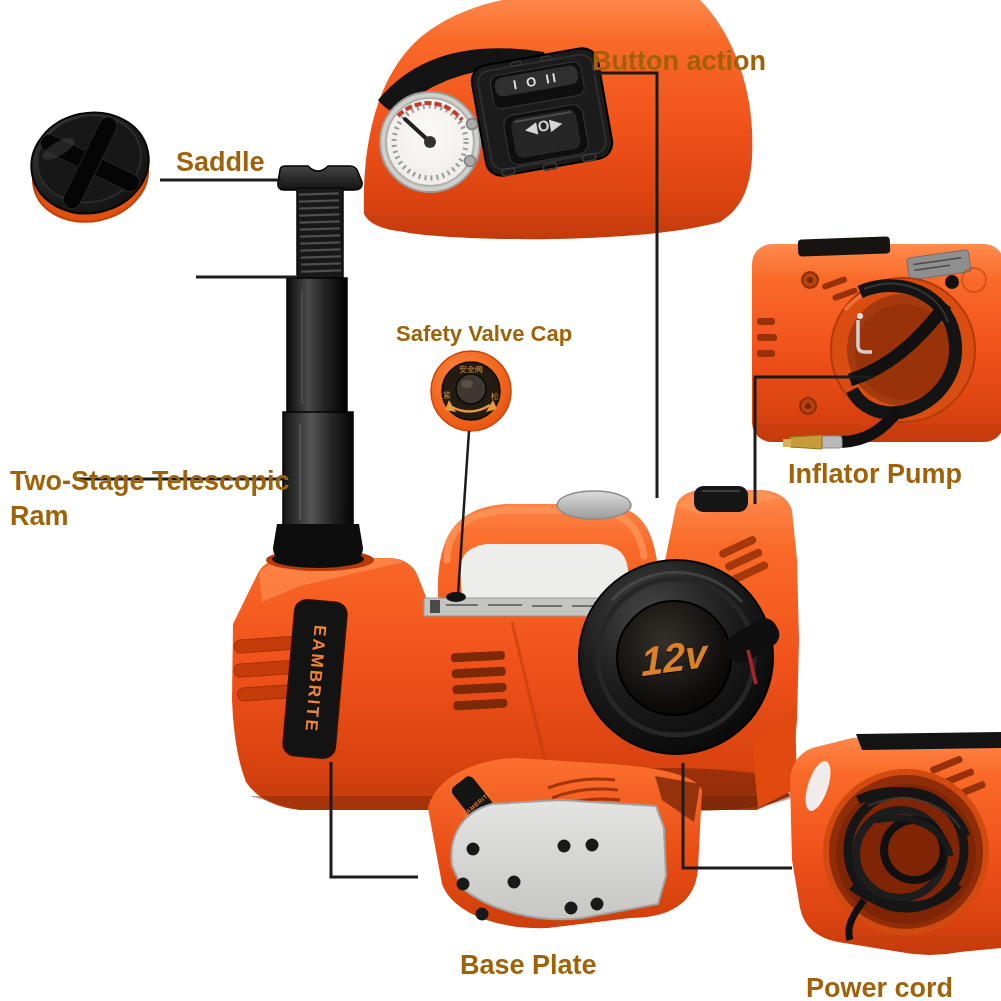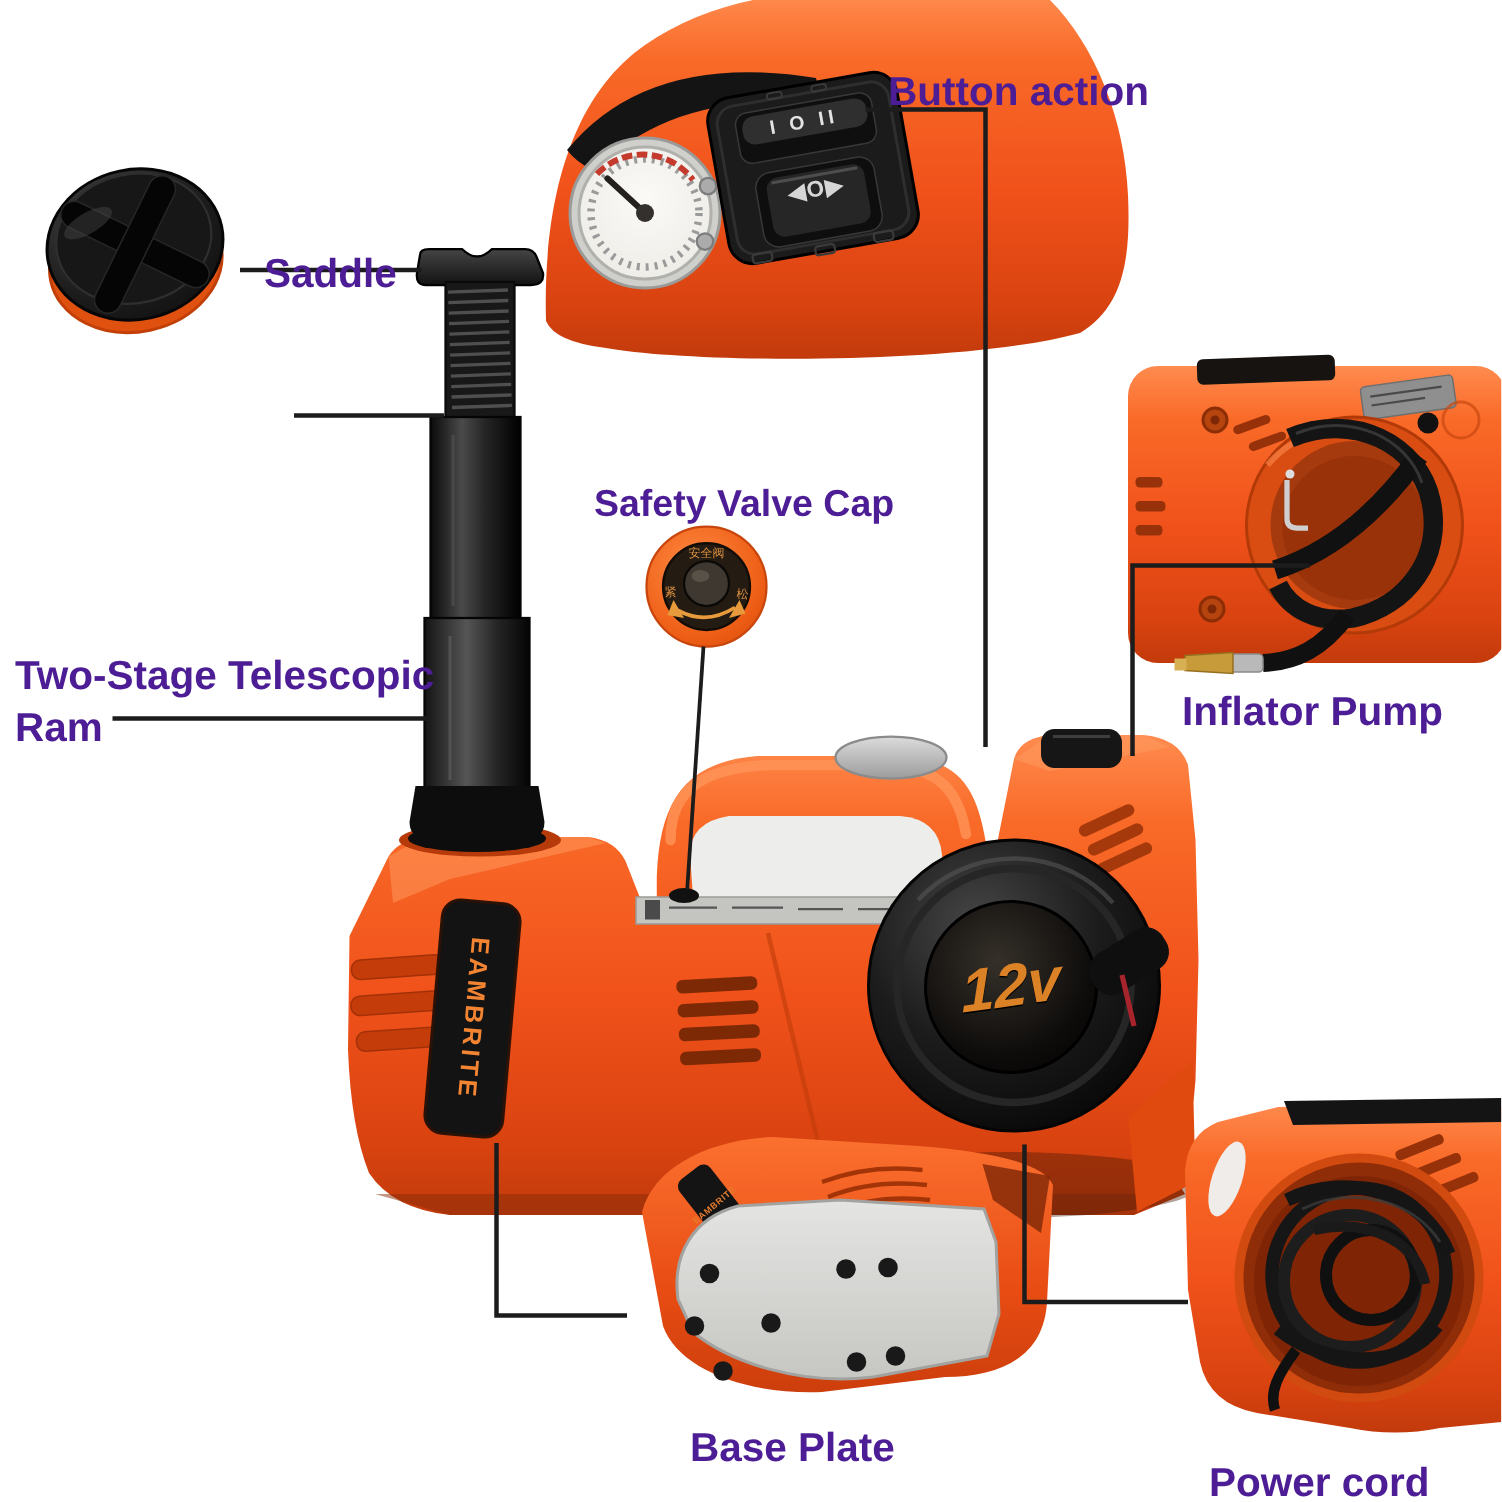--- a/index.html
+++ b/index.html
@@ -2,26 +2,26 @@
 <html><head>
 <meta charset="utf-8">
 <style>
   html,body { margin:0; padding:0; background:#ffffff; }
   .stage {
     position:relative; width:1001px; height:1001px; background:#ffffff;
     overflow:hidden; font-family:"Liberation Sans", sans-serif;
   }
   .stage svg { position:absolute; left:0; top:0; }
   .label {
-    position:absolute; color:#4c1d95; font-weight:700;
+    position:absolute; color:#a16207; font-weight:700;
     font-size:27px; line-height:1.3; white-space:nowrap;
     font-family:"Liberation Sans", sans-serif;
   }
-  .label.wrap { white-space:normal; }
-  .label.small { font-size:25px; }
+  .label.wrap { white-space:normal;margin-top:31px; }
+  .label.small { font-size:22px; }
   .ovl {
     position:absolute; transform-origin:center;
     font-family:"Liberation Sans", sans-serif; white-space:nowrap;
   }
   .brand-main {
     color:#f28432; font-weight:700; font-size:17px; letter-spacing:2.5px;
     transform:translate(-50%,-50%) rotate(95deg);
   }
   .brand-small {
     color:#e57d2c; font-weight:700; font-size:6px; letter-spacing:0.5px;
@@ -360,21 +360,21 @@
     <line x1="75" y1="479" x2="286" y2="479"></line>
     <line x1="469" y1="431" x2="458" y2="595" stroke-width="2.5"></line>
     <polyline points="577,73 657,73 657,498"></polyline>
     <polyline points="873,377 755,377 755,504"></polyline>
     <polyline points="331,762 331,877 418,877"></polyline>
     <polyline points="683,763 683,868 792,868"></polyline>
   </g>
   <circle cx="457" cy="596" r="3.5" fill="#111"></circle>
 </svg>
 
-<div class="label" style="left:176px; top:145px;margin-top:20px;">Saddle</div>
+<div class="label" style="left:176px; top:145px;">Saddle</div>
 <div class="label wrap" style="left:10px; top:433px; width:292px;">Two-Stage Telescopic Ram</div>
 <div class="label small" style="left:396px; top:320px;">Safety Valve Cap</div>
 <div class="label" style="left:592px; top:44px;">Button action</div>
 <div class="label" style="left:460px; top:948px;">Base Plate</div>
 <div class="label" style="left:788px; top:457px;">Inflator Pump</div>
 <div class="label" style="left:806px; top:971px;">Power cord</div>
 
 <span class="ovl brand-main" style="left:315px; top:679px;">EAMBRITE</span>
 <span class="ovl volt" style="left:674px; top:658px;">12v</span>
 <span class="ovl sw-top" style="left:536px; top:81px;">I O II</span>

